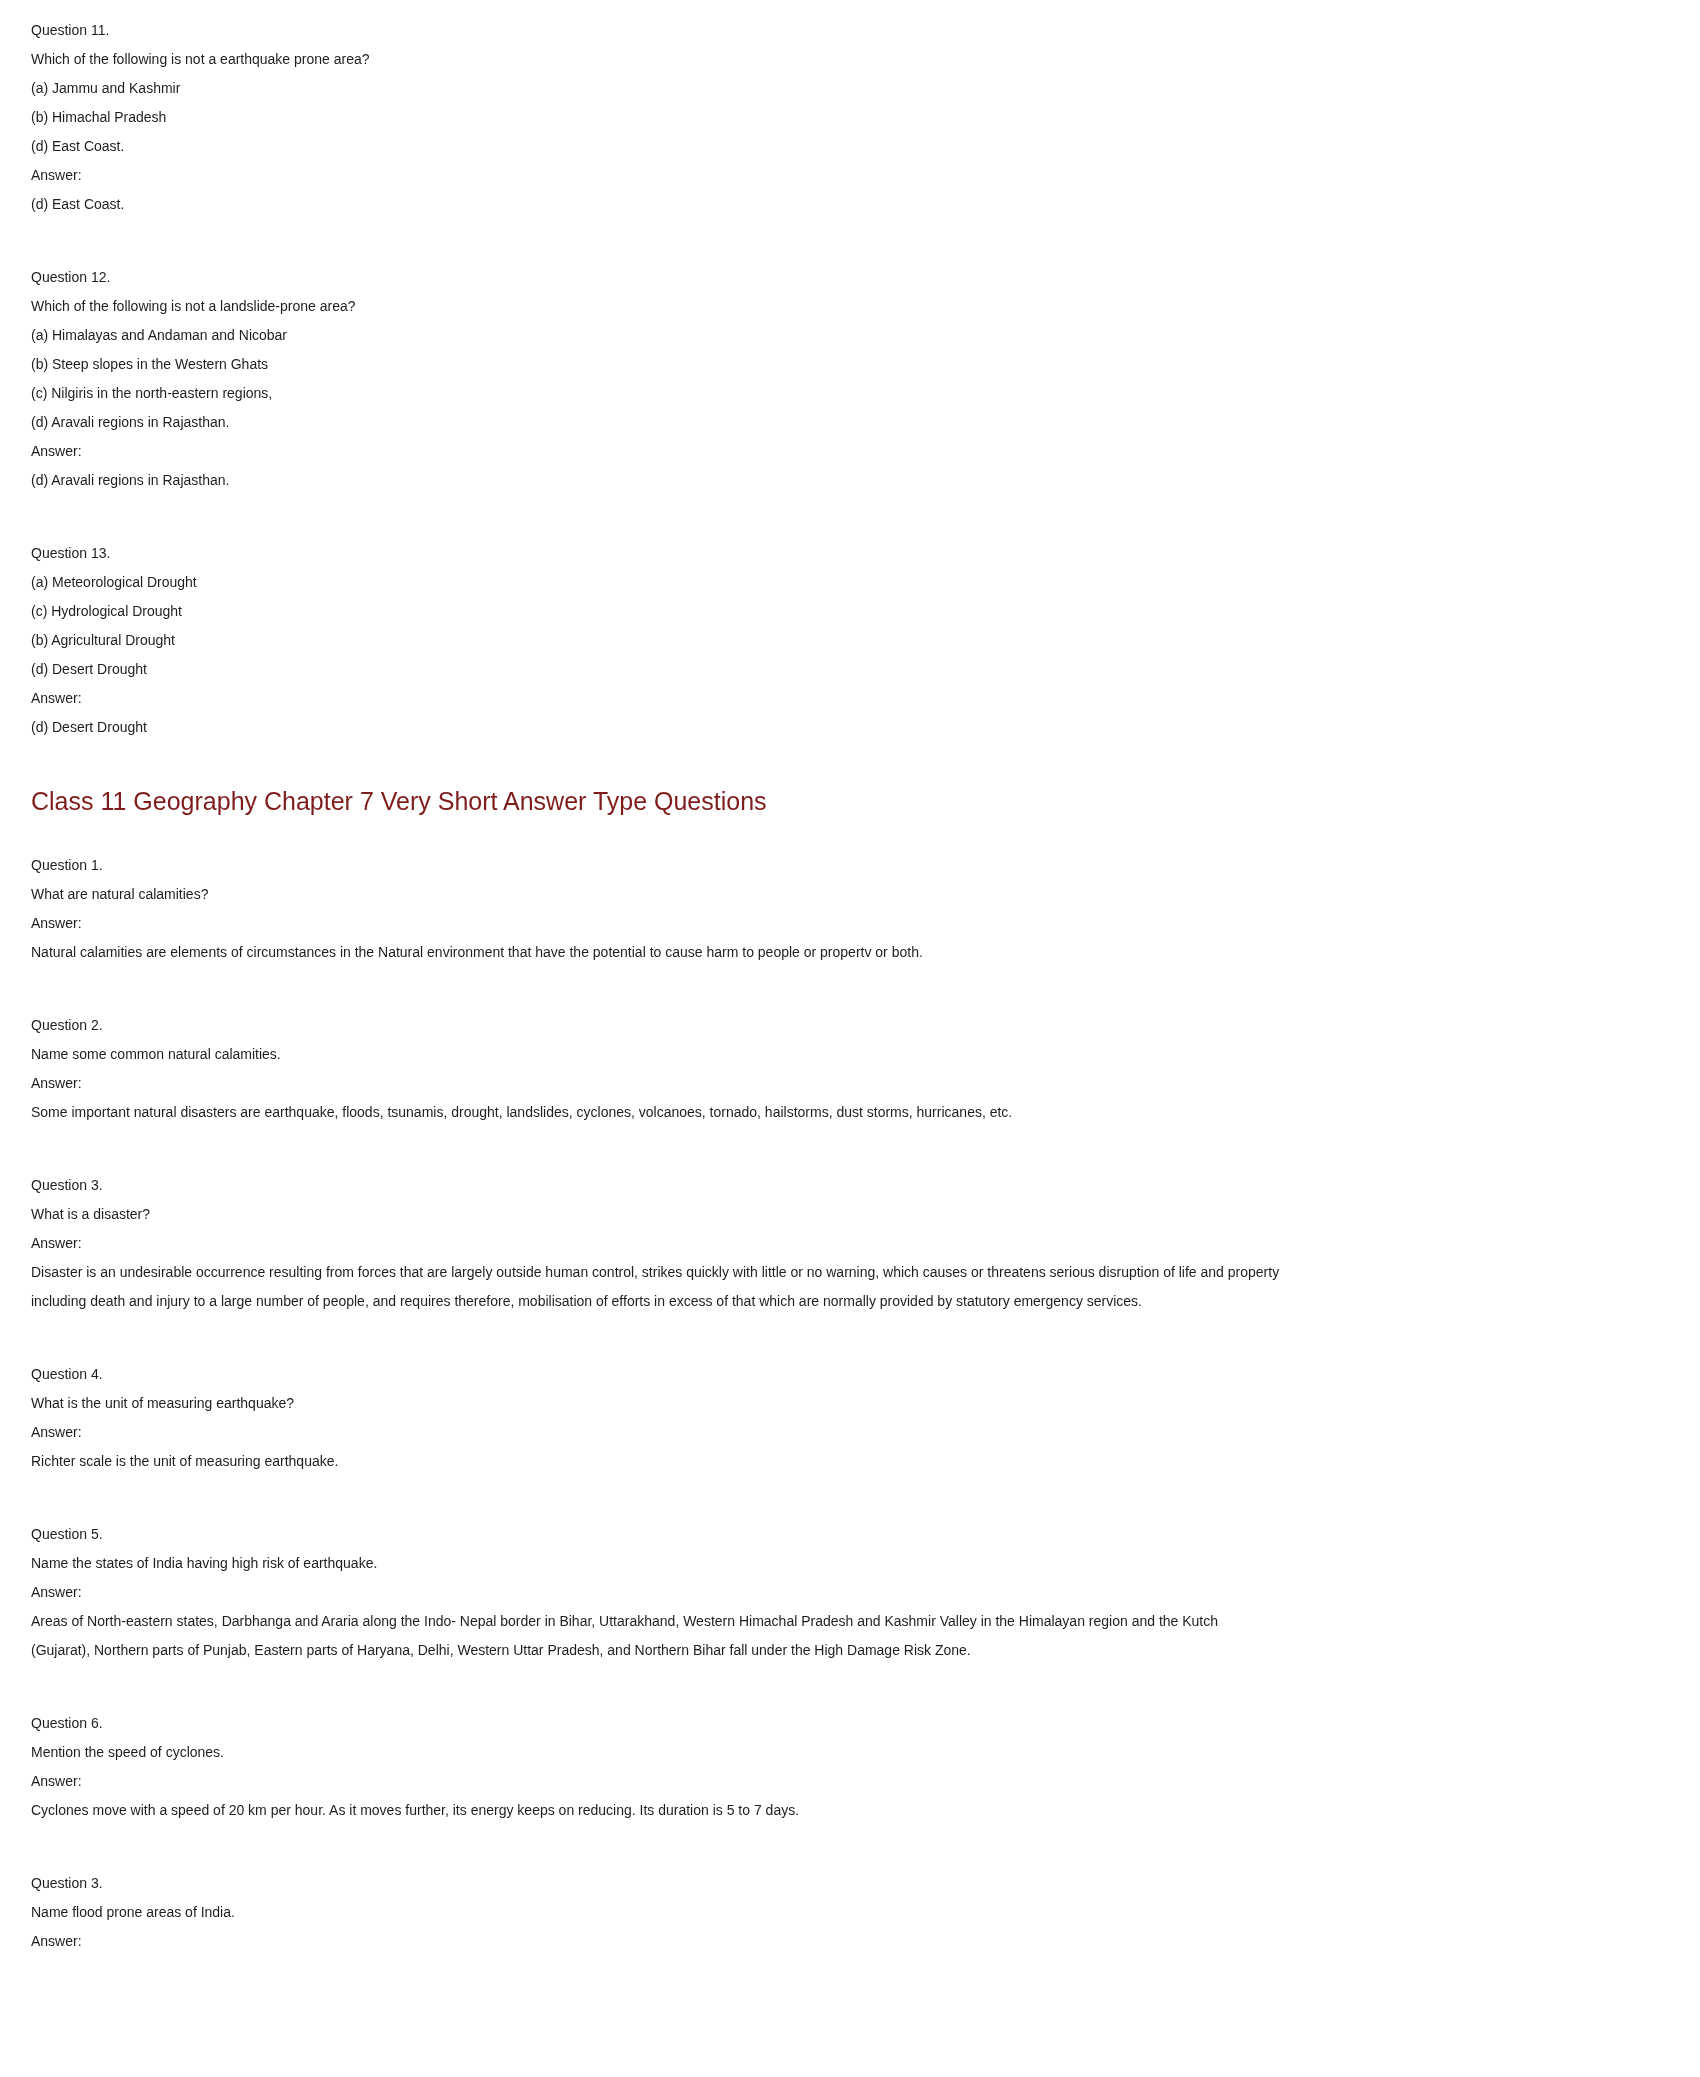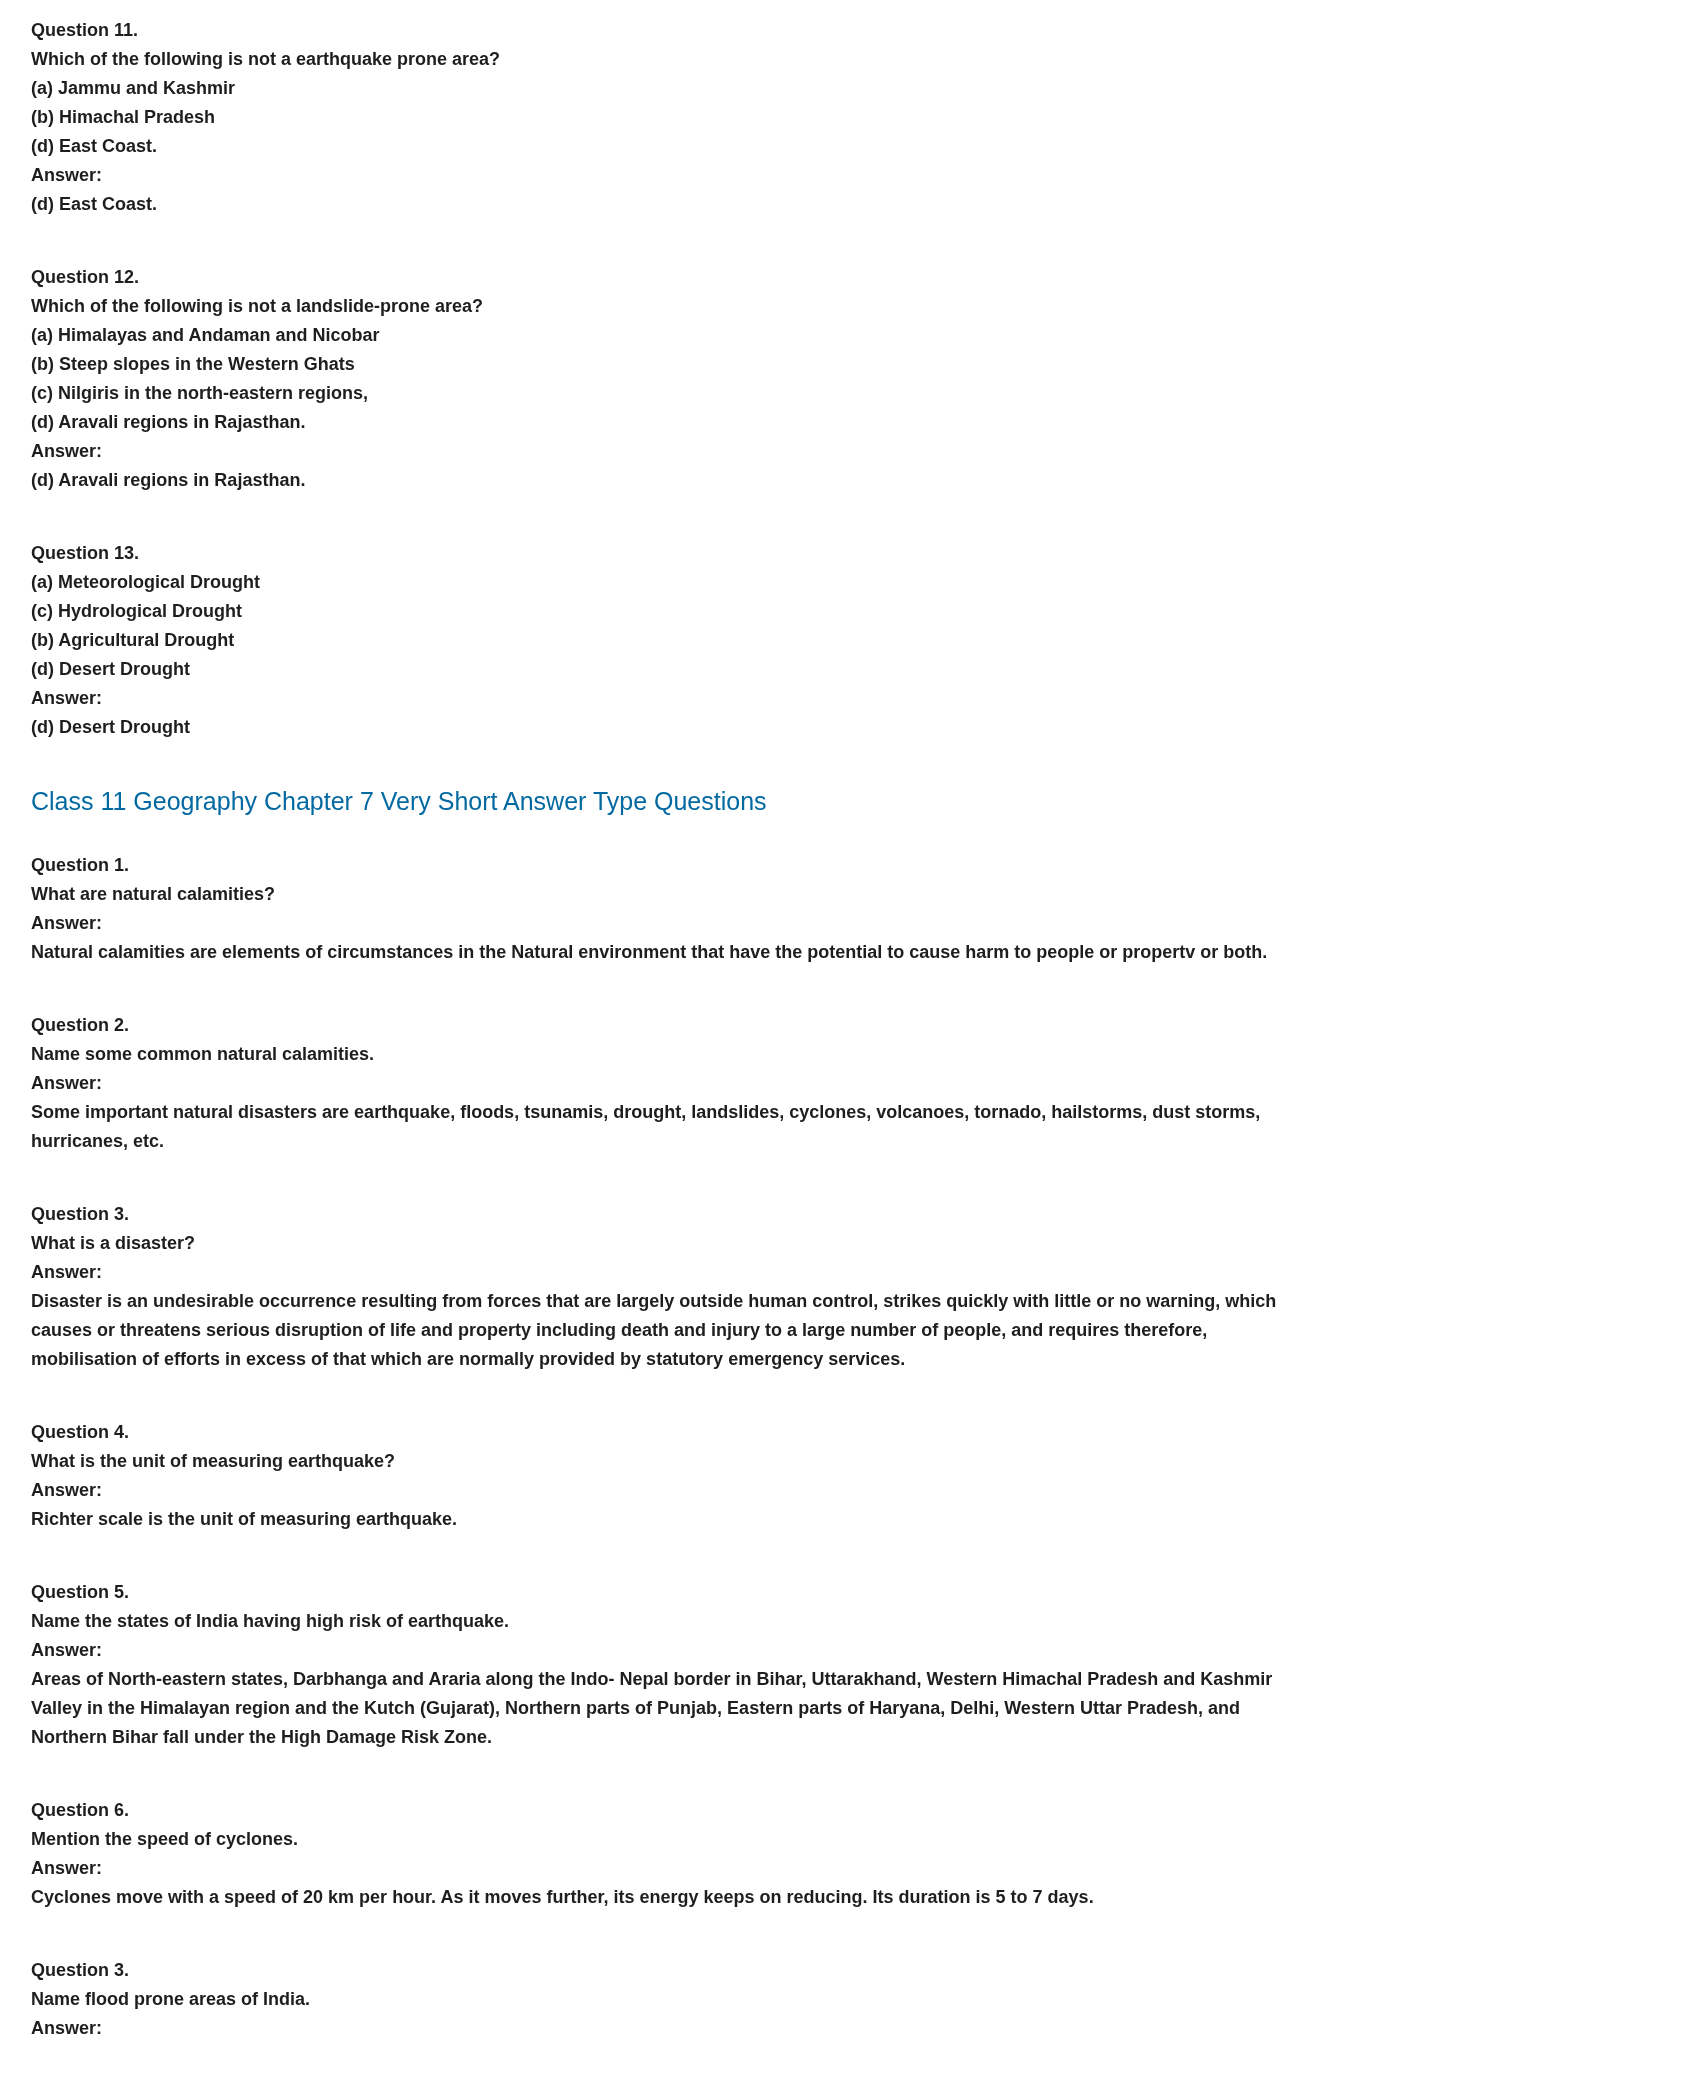--- a/index.html
+++ b/index.html
@@ -12,30 +12,30 @@
     color: #1e1e1e;
   }
   .doc {
     padding: 16px 0 0 31px;
   }
   .qblock {
     width: 1250px;
     margin: 0 0 44px 0;
   }
   .line {
-    font-size: 18px;
+    font-size: 14px;
     line-height: 29px;
-    font-weight: 700;
+    font-weight: 400;
     color: #1e1e1e;
   }
   .section-heading {
     font-size: 25px;
     line-height: 31px;
     font-weight: 400;
-    color: #0369a1;
+    color: #7f1d1d;
     margin: 0 0 34px 0;
     width: 1250px;
   }
 </style>
 </head>
 <body>
 
 <main class="doc">
   <section>
       <article class="qblock">

